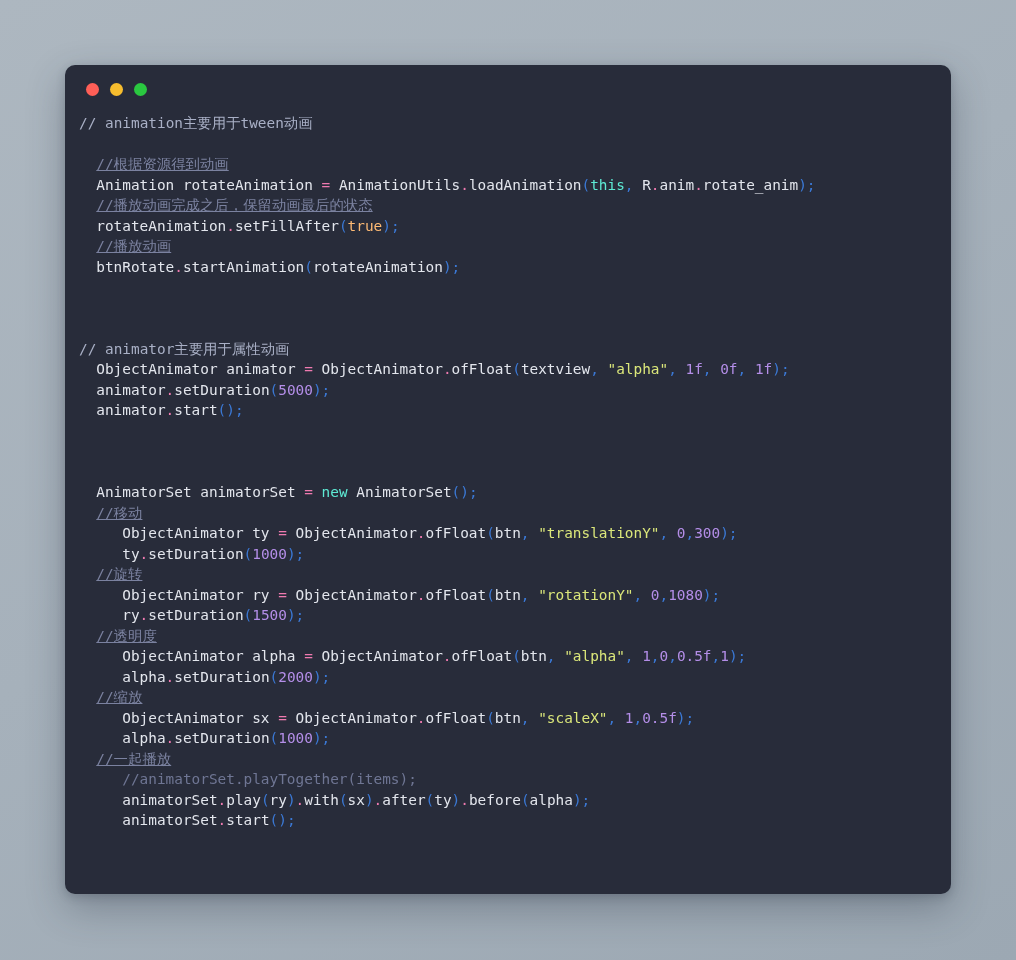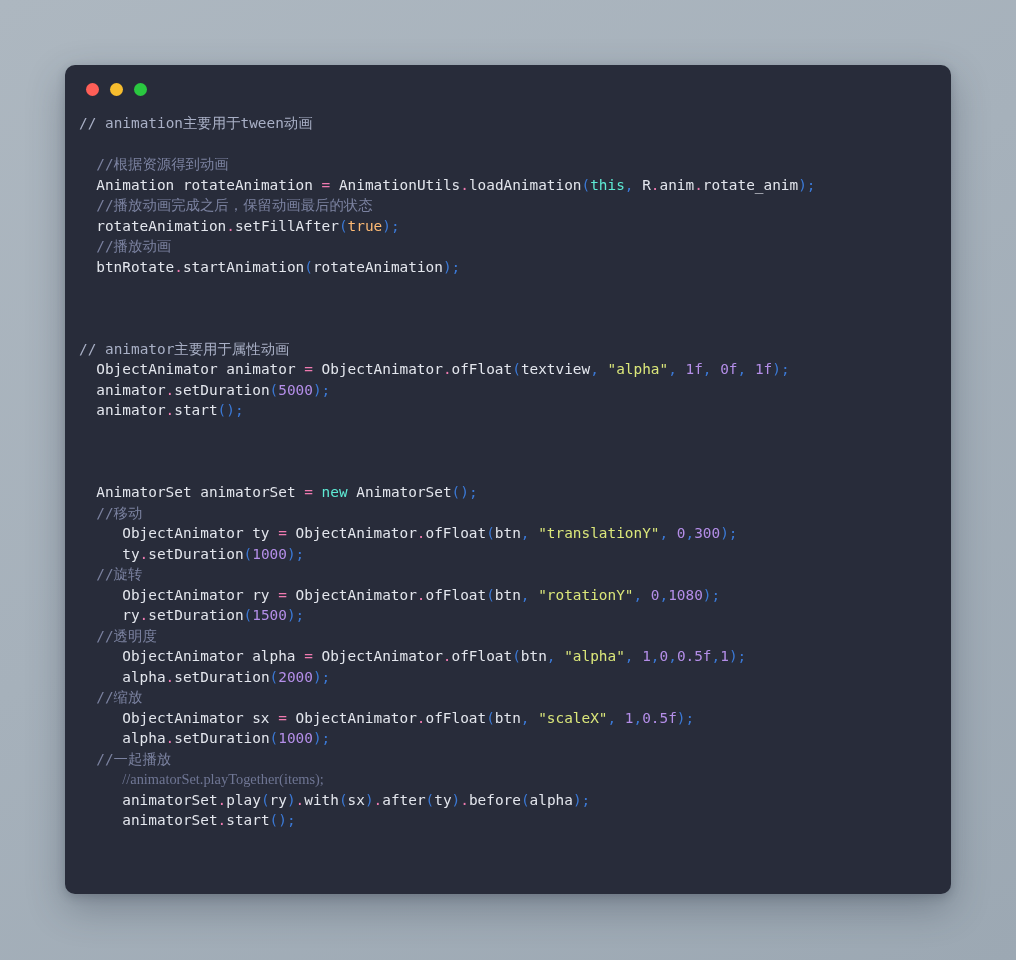--- a/index.html
+++ b/index.html
@@ -56,30 +56,30 @@
   }
   .line {
     height: 20.5px;
     padding-left: 0;
     white-space: pre;
   }
   .line.blank { height: 20.5px; }
 
   
   .c-plain    { color: #e3e6ed; }
-  .c-comment  { color: #7b82a0; }
+  .c-comment  { color: #7b82a0; text-decoration: underline; }
   .c-comment2 { color: #a9b0c6; }
   .c-kw       { color: #5eead4; }
   .c-kw2      { color: #fdba74; }
   .c-punct    { color: #3b79d6; }
   .c-dot      { color: #f07ab0; }
   .c-str      { color: #dbe77a; }
   .c-num      { color: #b48ee8; }
   .c-op       { color: #f07ab0; }
-  .c-dim      { color: #6f7694; font-family: Liberation Serif, serif; }
+  .c-dim      { color: #6f7694; }
 </style>
 </head>
 <body>
 
 <div id="stage">
   <div class="window">
     <div class="titlebar">
       <span class="dot red"></span>
       <span class="dot yellow"></span>
       <span class="dot green"></span>

